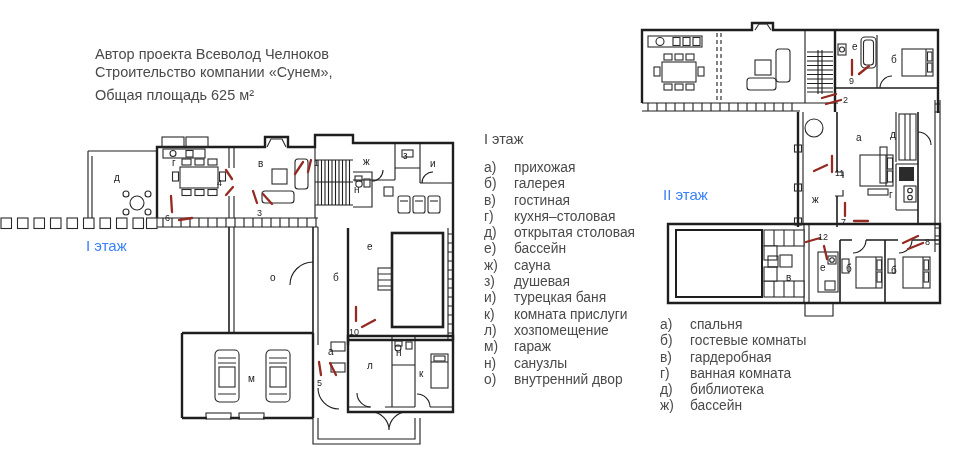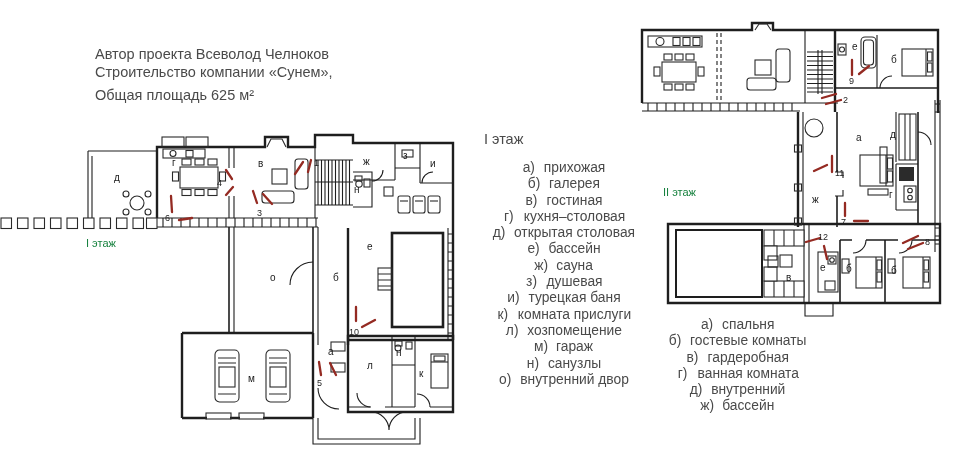--- a/index.html
+++ b/index.html
@@ -1,27 +1,27 @@
 <!DOCTYPE html>
 <html><head>
 <meta charset="utf-8">
 <style>
   html,body{margin:0;padding:0;background:#fff;}
   .stage{position:relative;width:962px;height:468px;background:#ffffff;overflow:hidden;
          font-family:"Liberation Sans", sans-serif;color:#3d3d3d;padding-left:25px;}
   .author{position:absolute;left:95px;top:46px;font-size:14.5px;line-height:17.5px;color:#4a4a4a;}
   .author .gap{margin-top:6px;}
-  .floor-label{position:absolute;font-size:11px;color:#15803d;}
+  .floor-label{position:absolute;font-size:15px;color:#3b82f6;}
   #f1-label{left:86px;top:237px;}
   #f2-label{left:663px;top:186px;}
   .legend{position:absolute;font-size:13.8px;color:#4a4a4a;}
   #legend1{left:484px;top:131px;}
   #legend2{left:660px;top:317px;}
   .lg-title{font-size:14.5px;margin-bottom:13px;}
-  .lg-row{line-height:16.3px;white-space:nowrap;text-align:center;}
+  .lg-row{line-height:16.3px;white-space:nowrap;}
   .lg-key{display:inline-block;width:30px;}
   svg{position:absolute;}
   #plan1{left:0;top:123px;}
   #plan2{left:633px;top:13px;}
   .wl2{stroke:#1e1e1e;stroke-width:2.4;fill:none;}
   .wl15{stroke:#1e1e1e;stroke-width:1.6;fill:none;}
   .wl1{stroke:#1e1e1e;stroke-width:1.1;fill:none;}
   .fn{stroke:#2a2a2a;stroke-width:1.1;fill:#ffffff;}
   .fno{stroke:#2a2a2a;stroke-width:1.1;fill:none;}
   .dash{stroke:#1e1e1e;stroke-width:1.1;fill:none;stroke-dasharray:4 3;}
@@ -60,21 +60,21 @@
     <div class="lg-row"><span class="lg-key">м)</span><span>гараж</span></div>
     <div class="lg-row"><span class="lg-key">н)</span><span>санузлы</span></div>
     <div class="lg-row"><span class="lg-key">о)</span><span>внутренний двор</span></div>
   </div>
 
   <div class="legend" id="legend2">
     <div class="lg-row"><span class="lg-key">а)</span><span>спальня</span></div>
     <div class="lg-row"><span class="lg-key">б)</span><span>гостевые комнаты</span></div>
     <div class="lg-row"><span class="lg-key">в)</span><span>гардеробная</span></div>
     <div class="lg-row"><span class="lg-key">г)</span><span>ванная комната</span></div>
-    <div class="lg-row"><span class="lg-key">д)</span><span>внутренний</span></div>
+    <div class="lg-row"><span class="lg-key">д)</span><span>библиотека</span></div>
     <div class="lg-row"><span class="lg-key">ж)</span><span>бассейн</span></div>
   </div>
 
   <svg id="plan1" width="480" height="350" viewBox="0 123 480 350">
     <defs>
       <g id="car">
         <rect x="0" y="0" width="24" height="52" rx="4.5" class="fn"></rect>
         <path class="fno" d="M3 8 H21 M3 13 H21 M3 44 H21"></path>
         <rect x="4" y="17" width="16" height="20" class="fno"></rect>
       </g>

